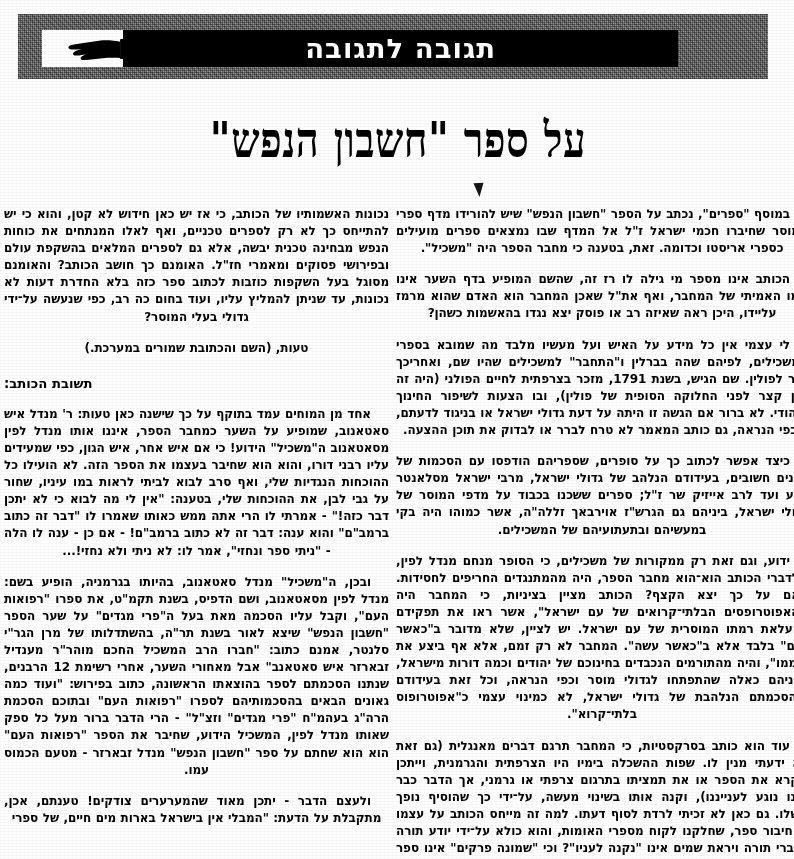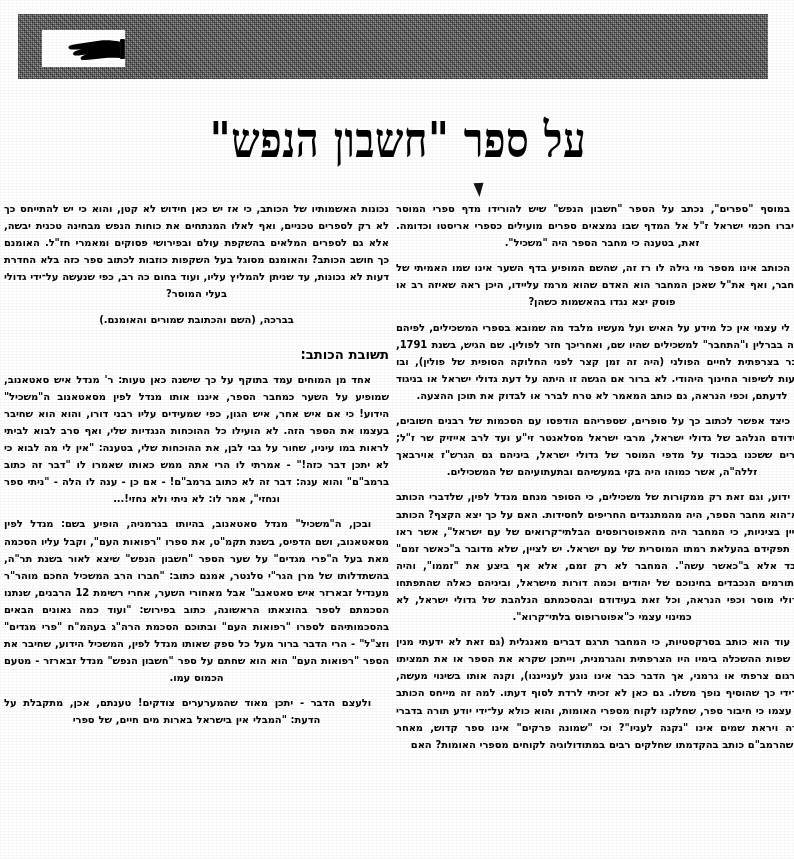--- a/index.html
+++ b/index.html
@@ -136,42 +136,42 @@
   .col-left  { left: 4px;   width: 385px; }
 
   
   .col-right .col-inner {
     width: 412px;
     margin-right: -14px;
   }
   .col-left .col-inner { width: 385px; }
 
   p.para {
-    margin: 8px 0 7px 0;
+    margin: 14px 0 7px 0;
     text-align: justify;
     text-align-last: center;
     font-family: "DejaVu Sans", "Liberation Sans", sans-serif;
     font-weight: 700;
-    font-size: 10px;
+    font-size: 12px;
     line-height: 17.1px;
     letter-spacing: -0.1px;
     text-indent: 18px;
     word-spacing: 0.5px;
     -webkit-font-smoothing: none;
   }
   p.para.no-indent { text-indent: 0; }
   p.para.sign      { text-align: center; text-align-last: center; text-indent: 0; }
 
   h2.subhead {
     margin: 18px 0 4px 0;
     font-family: "DejaVu Sans", "Liberation Sans", sans-serif;
     font-weight: 700;
     font-size: 13.2px;
     line-height: 17px;
-    text-align: right;
+    text-align: left;
     text-indent: 0;
   }
 
   
   #grain {
     position: absolute;
     inset: 0;
     pointer-events: none;
     opacity: .055;
     background:
@@ -200,20 +200,23 @@
                  C10.5 36.5 12.5 40 18 40.5
                  C24 41 33 39.5 40 38
                  C35 40 30 42 28.5 44.5
                  C26.5 48 30 50.5 36 50
                  C48 49 62 47 74 46
                  C86 45 99 45 110 45.5
                  Z"></path>
       </svg>
     </div>
 
+    <div class="banner-bar">
+      <span class="banner-title">תגובה לתגובה</span>
+    </div>
   </div>
 
   <div id="headline">
     <span id="headline-inner">על ספר "חשבון הנפש"</span>
   </div>
   <div class="ink-speck"></div>
 
   <div id="columns">
 
     <div class="col col-right">
@@ -223,21 +226,21 @@
         <p class="para">לי עצמי אין כל מידע על האיש ועל מעשיו מלבד מה שמובא בספרי המשכילים, לפיהם שהה בברלין ו"התחבר" למשכילים שהיו שם, ואחריכך חזר לפולין. שם הגיש, בשנת 1791, מזכר בצרפתית לחיים הפולני (היה זה זמן קצר לפני החלוקה הסופית של פולין), ובו הצעות לשיפור החינוך היהודי. לא ברור אם הגשה זו היתה על דעת גדולי ישראל או בניגוד לדעתם, וכפי הנראה, גם כותב המאמר לא טרח לברר או לבדוק את תוכן ההצעה.</p>
         <p class="para">כיצד אפשר לכתוב כך על סופרים, שספריהם הודפסו עם הסכמות של רבנים חשובים, בעידודם הנלהב של גדולי ישראל, מרבי ישראל מסלאנטר זי"ע ועד לרב אייזיק שר ז"ל; ספרים ששכנו בכבוד על מדפי המוסר של גדולי ישראל, ביניהם גם הגרש"ז אוירבאך זללה"ה, אשר כמוהו היה בקי במעשיהם ובתעתועיהם של המשכילים.</p>
         <p class="para">ידוע, וגם זאת רק ממקורות של משכילים, כי הסופר מנחם מנדל לפין, שלדברי הכותב הוא־הוא מחבר הספר, היה מהמתנגדים החריפים לחסידות. האם על כך יצא הקצף? הכותב מציין בציניות, כי המחבר היה מהאפוטרופסים הבלתי־קרואים של עם ישראל", אשר ראו את תפקידם בהעלאת רמתו המוסרית של עם ישראל. יש לציין, שלא מדובר ב"כאשר זמם" בלבד אלא ב"כאשר עשה". המחבר לא רק זמם, אלא אף ביצע את "זממו", והיה מהתורמים הנכבדים בחינוכם של יהודים וכמה דורות מישראל, וביניהם כאלה שהתפתחו לגדולי מוסר וכפי הנראה, וכל זאת בעידודם ובהסכמתם הנלהבת של גדולי ישראל, לא כמינוי עצמי כ"אפוטרופוס בלתי־קרוא".</p>
         <p class="para">עוד הוא כותב בסרקסטיות, כי המחבר תרגם דברים מאנגלית (גם זאת לא ידעתי מנין לו. שפות ההשכלה בימיו היו הצרפתית והגרמנית, וייתכן שקרא את הספר או את תמציתו בתרגום צרפתי או גרמני, אך הדבר כבר אינו נוגע לענייננו), וקנה אותו בשינוי מעשה, על־ידי כך שהוסיף נופך משלו. גם כאן לא זכיתי לרדת לסוף דעתו. למה זה מייחס הכותב על עצמו כי חיבור ספר, שחלקנו לקוח מספרי האומות, והוא כולא על־ידי יודע תורה בדברי תורה ויראת שמים אינו "נקנה לעניו"? וכי "שמונה פרקים" אינו ספר קדוש, מאחר שהרמב"ם כותב בהקדמתו שחלקים רבים במתודולוגיה לקוחים מספרי האומות? האם</p>
       </div>
     </div>
 
     <div class="col col-left">
       <div class="col-inner">
         <p class="para no-indent">נכונות האשמותיו של הכותב, כי אז יש כאן חידוש לא קטן, והוא כי יש להתייחס כך לא רק לספרים טכניים, ואף לאלו המנתחים את כוחות הנפש מבחינה טכנית יבשה, אלא גם לספרים המלאים בהשקפת עולם ובפירושי פסוקים ומאמרי חז"ל. האומנם כך חושב הכותב? והאומנם מסוגל בעל השקפות כוזבות לכתוב ספר כזה בלא החדרת דעות לא נכונות, עד שניתן להמליץ עליו, ועוד בחום כה רב, כפי שנעשה על־ידי גדולי בעלי המוסר?</p>
-        <p class="para sign">בברכה, (השם והכתובת שמורים והאומנם.)</p>
+        <p class="para sign">טעות, (השם והכתובת שמורים במערכת.)</p>
         <h2 class="subhead">תשובת הכותב:</h2>
         <p class="para">אחד מן המוחים עמד בתוקף על כך שישנה כאן טעות: ר' מנדל איש סאטאנוב, שמופיע על השער כמחבר הספר, איננו אותו מנדל לפין מסאטאנוב ה"משכיל" הידוע! כי אם איש אחר, איש הגון, כפי שמעידים עליו רבני דורו, והוא הוא שחיבר בעצמו את הספר הזה. לא הועילו כל ההוכחות הנגדיות שלי, ואף סרב לבוא לביתי לראות במו עיניו, שחור על גבי לבן, את ההוכחות שלי, בטענה: "אין לי מה לבוא כי לא יתכן דבר כזה!" - אמרתי לו הרי אתה ממש כאותו שאמרו לו "דבר זה כתוב ברמב"ם" והוא ענה: דבר זה לא כתוב ברמב"ם! - אם כן - ענה לו הלה - "ניתי ספר ונחזי", אמר לו: לא ניתי ולא נחזי!...</p>
         <p class="para">ובכן, ה"משכיל" מנדל סאטאנוב, בהיותו בגרמניה, הופיע בשם: מנדל לפין מסאטאנוב, ושם הדפיס, בשנת תקמ"ט, את ספרו "רפואות העם", וקבל עליו הסכמה מאת בעל ה"פרי מגדים" על שער הספר "חשבון הנפש" שיצא לאור בשנת תר"ה, בהשתדלותו של מרן הגר"י סלנטר, אמנם כתוב: "חברו הרב המשכיל החכם מוהר"ר מענדיל זבארזר איש סאטאנב" אבל מאחורי השער, אחרי רשימת 12 הרבנים, שנתנו הסכמתם לספר בהוצאתו הראשונה, כתוב בפירוש: "ועוד כמה גאונים הבאים בהסכמותיהם לספרו "רפואות העם" ובתוכם הסכמת הרה"ג בעהמ"ח "פרי מגדים" וזצ"ל" - הרי הדבר ברור מעל כל ספק שאותו מנדל לפין, המשכיל הידוע, שחיבר את הספר "רפואות העם" הוא הוא שחתם על ספר "חשבון הנפש" מנדל זבארזר - מטעם הכמוס עמו.</p>
         <p class="para">ולעצם הדבר - יתכן מאוד שהמערערים צודקים! טענתם, אכן, מתקבלת על הדעת: "המבלי אין בישראל בארות מים חיים, של ספרי</p>
       </div>
     </div>
 
   </div>
 
   <div id="grain"></div>

